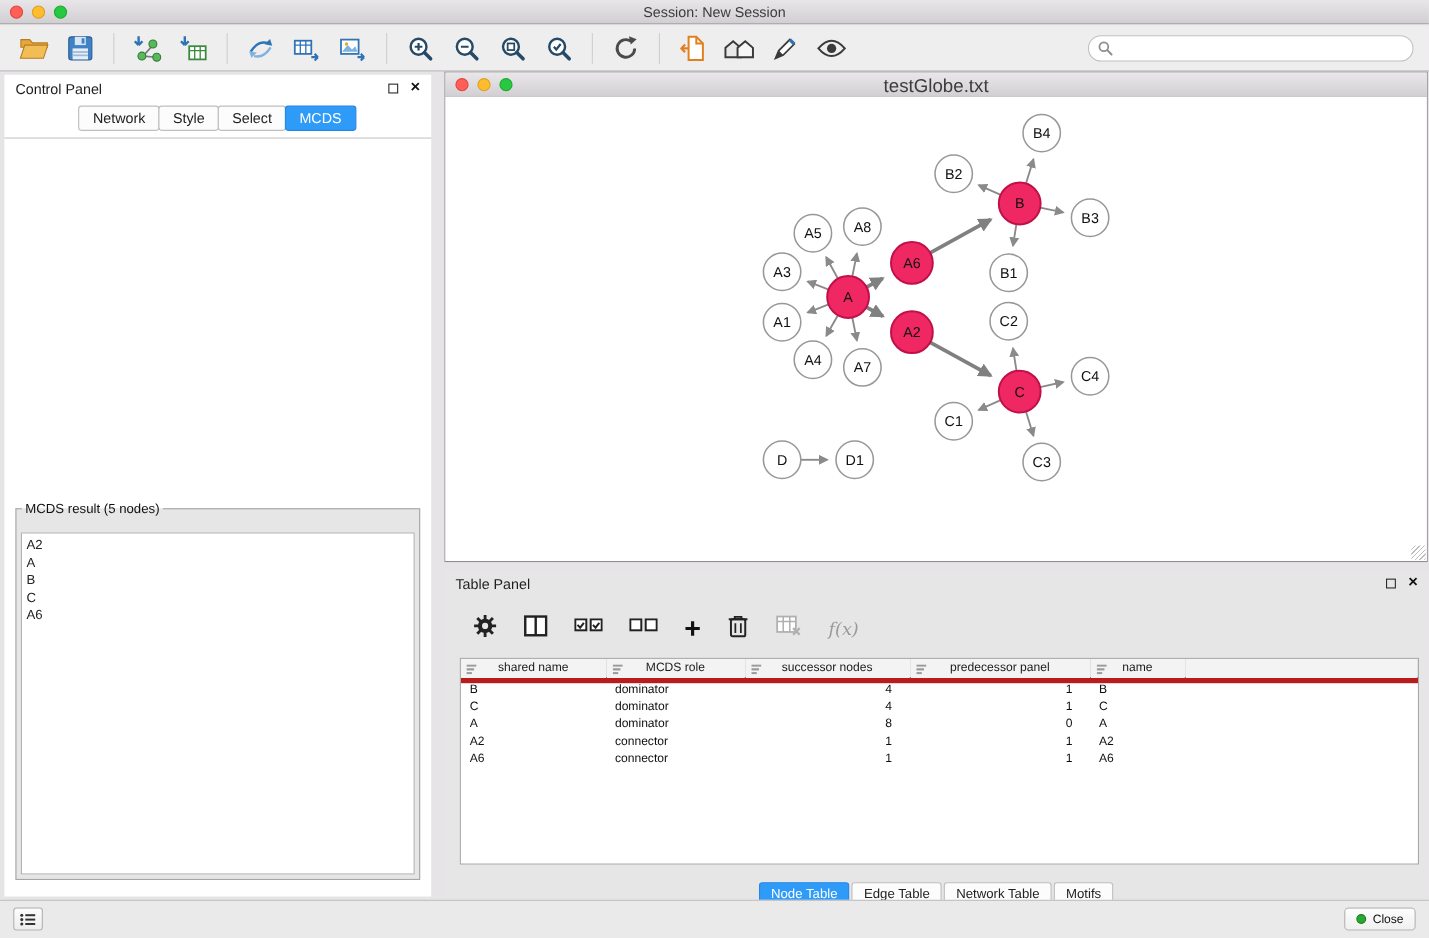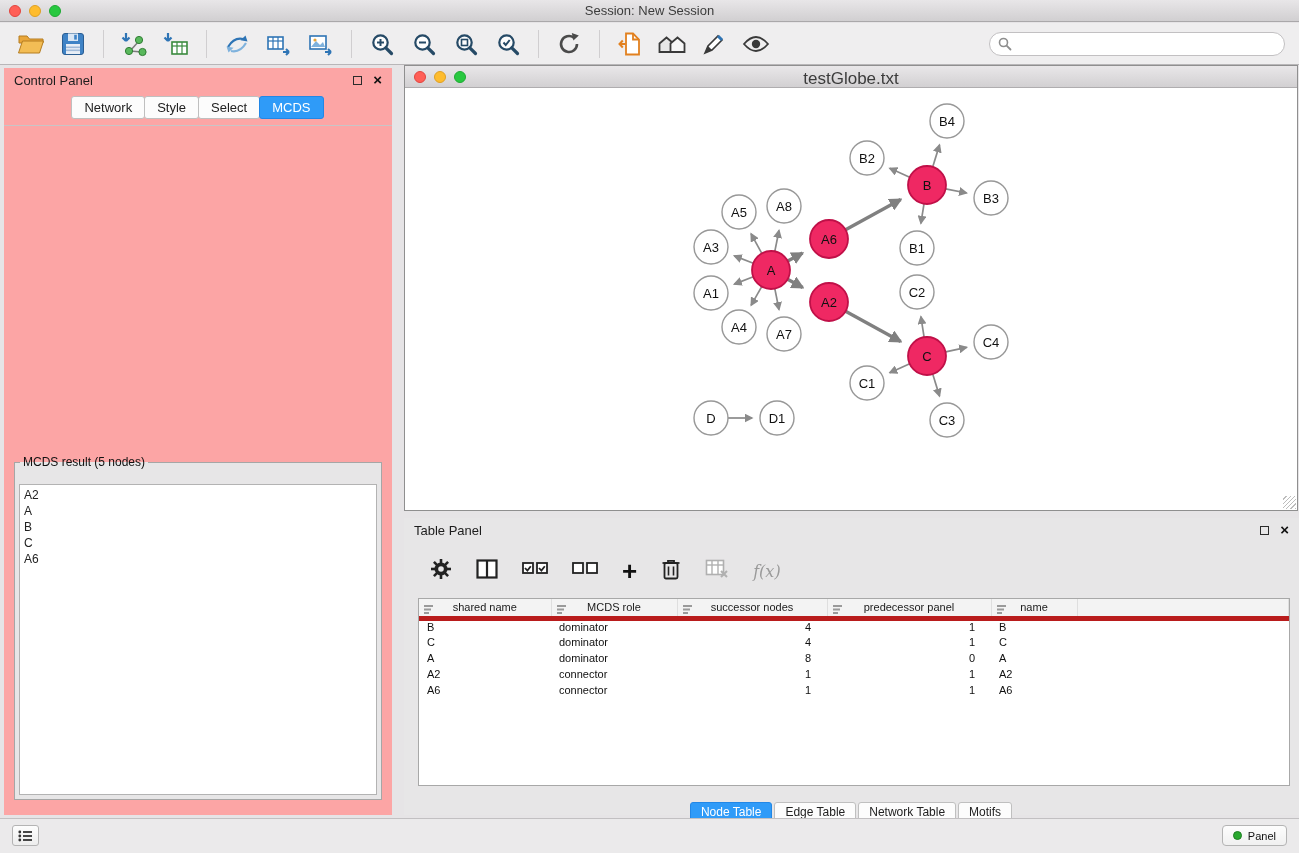--- a/index.html
+++ b/index.html
@@ -24,21 +24,21 @@
   .tbtn { width:36px; height:36px; display:flex; align-items:center; justify-content:center;
     margin:0 3px; border-radius:4px; }
   .tsep { width:1px; height:28px; background:#d0ced0; margin:0 9px; }
   .search-box { margin-left:auto; margin-right:4px; width:296px; height:24px; border:1px solid #c2c0c2;
     border-radius:12px; background:#fff; display:flex; align-items:center; padding:0 8px; }
   .search-box input { border:none; outline:none; flex:1; font-size:12px; margin-left:6px;
     font-family:"Liberation Sans",sans-serif; background:transparent; }
 
   
   .control-panel { position:absolute; left:4px; top:68px; width:388px; height:747px;
-    background:#fca5a5; }
+    background:#ffffff; }
   .panel-header { height:24px; display:flex; align-items:center; padding:0 10px; }
   .panel-title { font-size:13px; color:#1d1d1d; }
   .panel-icons { margin-left:auto; display:flex; gap:11px; align-items:center; }
   .float-icon { width:9px; height:9px; border:1.5px solid #2b2b2b; display:inline-block; }
   .close-icon { font-size:15px; font-weight:bold; color:#111; line-height:10px; }
   .cp-tabs { display:flex; justify-content:center; padding:4px 0 6px; border-bottom:1px solid #c7c5c7; }
   .cp-tab, .tp-tab { padding:3px 12px; font-size:13px; background:#fcfcfc; border:1px solid #bfbfbf;
     margin-left:-1px; color:#222; border-radius:3px; }
   .cp-tab.selected, .tp-tab.selected { background:#2f9bf8; border-color:#2287e6; color:#fff; }
   .cp-opt-label { text-align:center; font-size:13px; margin-top:18px; }
@@ -564,15 +564,15 @@
       <circle cx="1.8" cy="2" r="1.4" fill="#333"></circle>
         <rect x="5" y="1.1" width="9" height="1.8" fill="#333"></rect>
       <circle cx="1.8" cy="6" r="1.4" fill="#333"></circle>
         <rect x="5" y="5.1" width="9" height="1.8" fill="#333"></rect>
       <circle cx="1.8" cy="10" r="1.4" fill="#333"></circle>
         <rect x="5" y="9.1" width="9" height="1.8" fill="#333"></rect>
     </svg>
   </div>
   <div class="memory-btn">
     <span class="memory-dot"></span>
-    <span>Panel</span>
+    <span>Close</span>
   </div>
 </div>
 
 </body></html>

